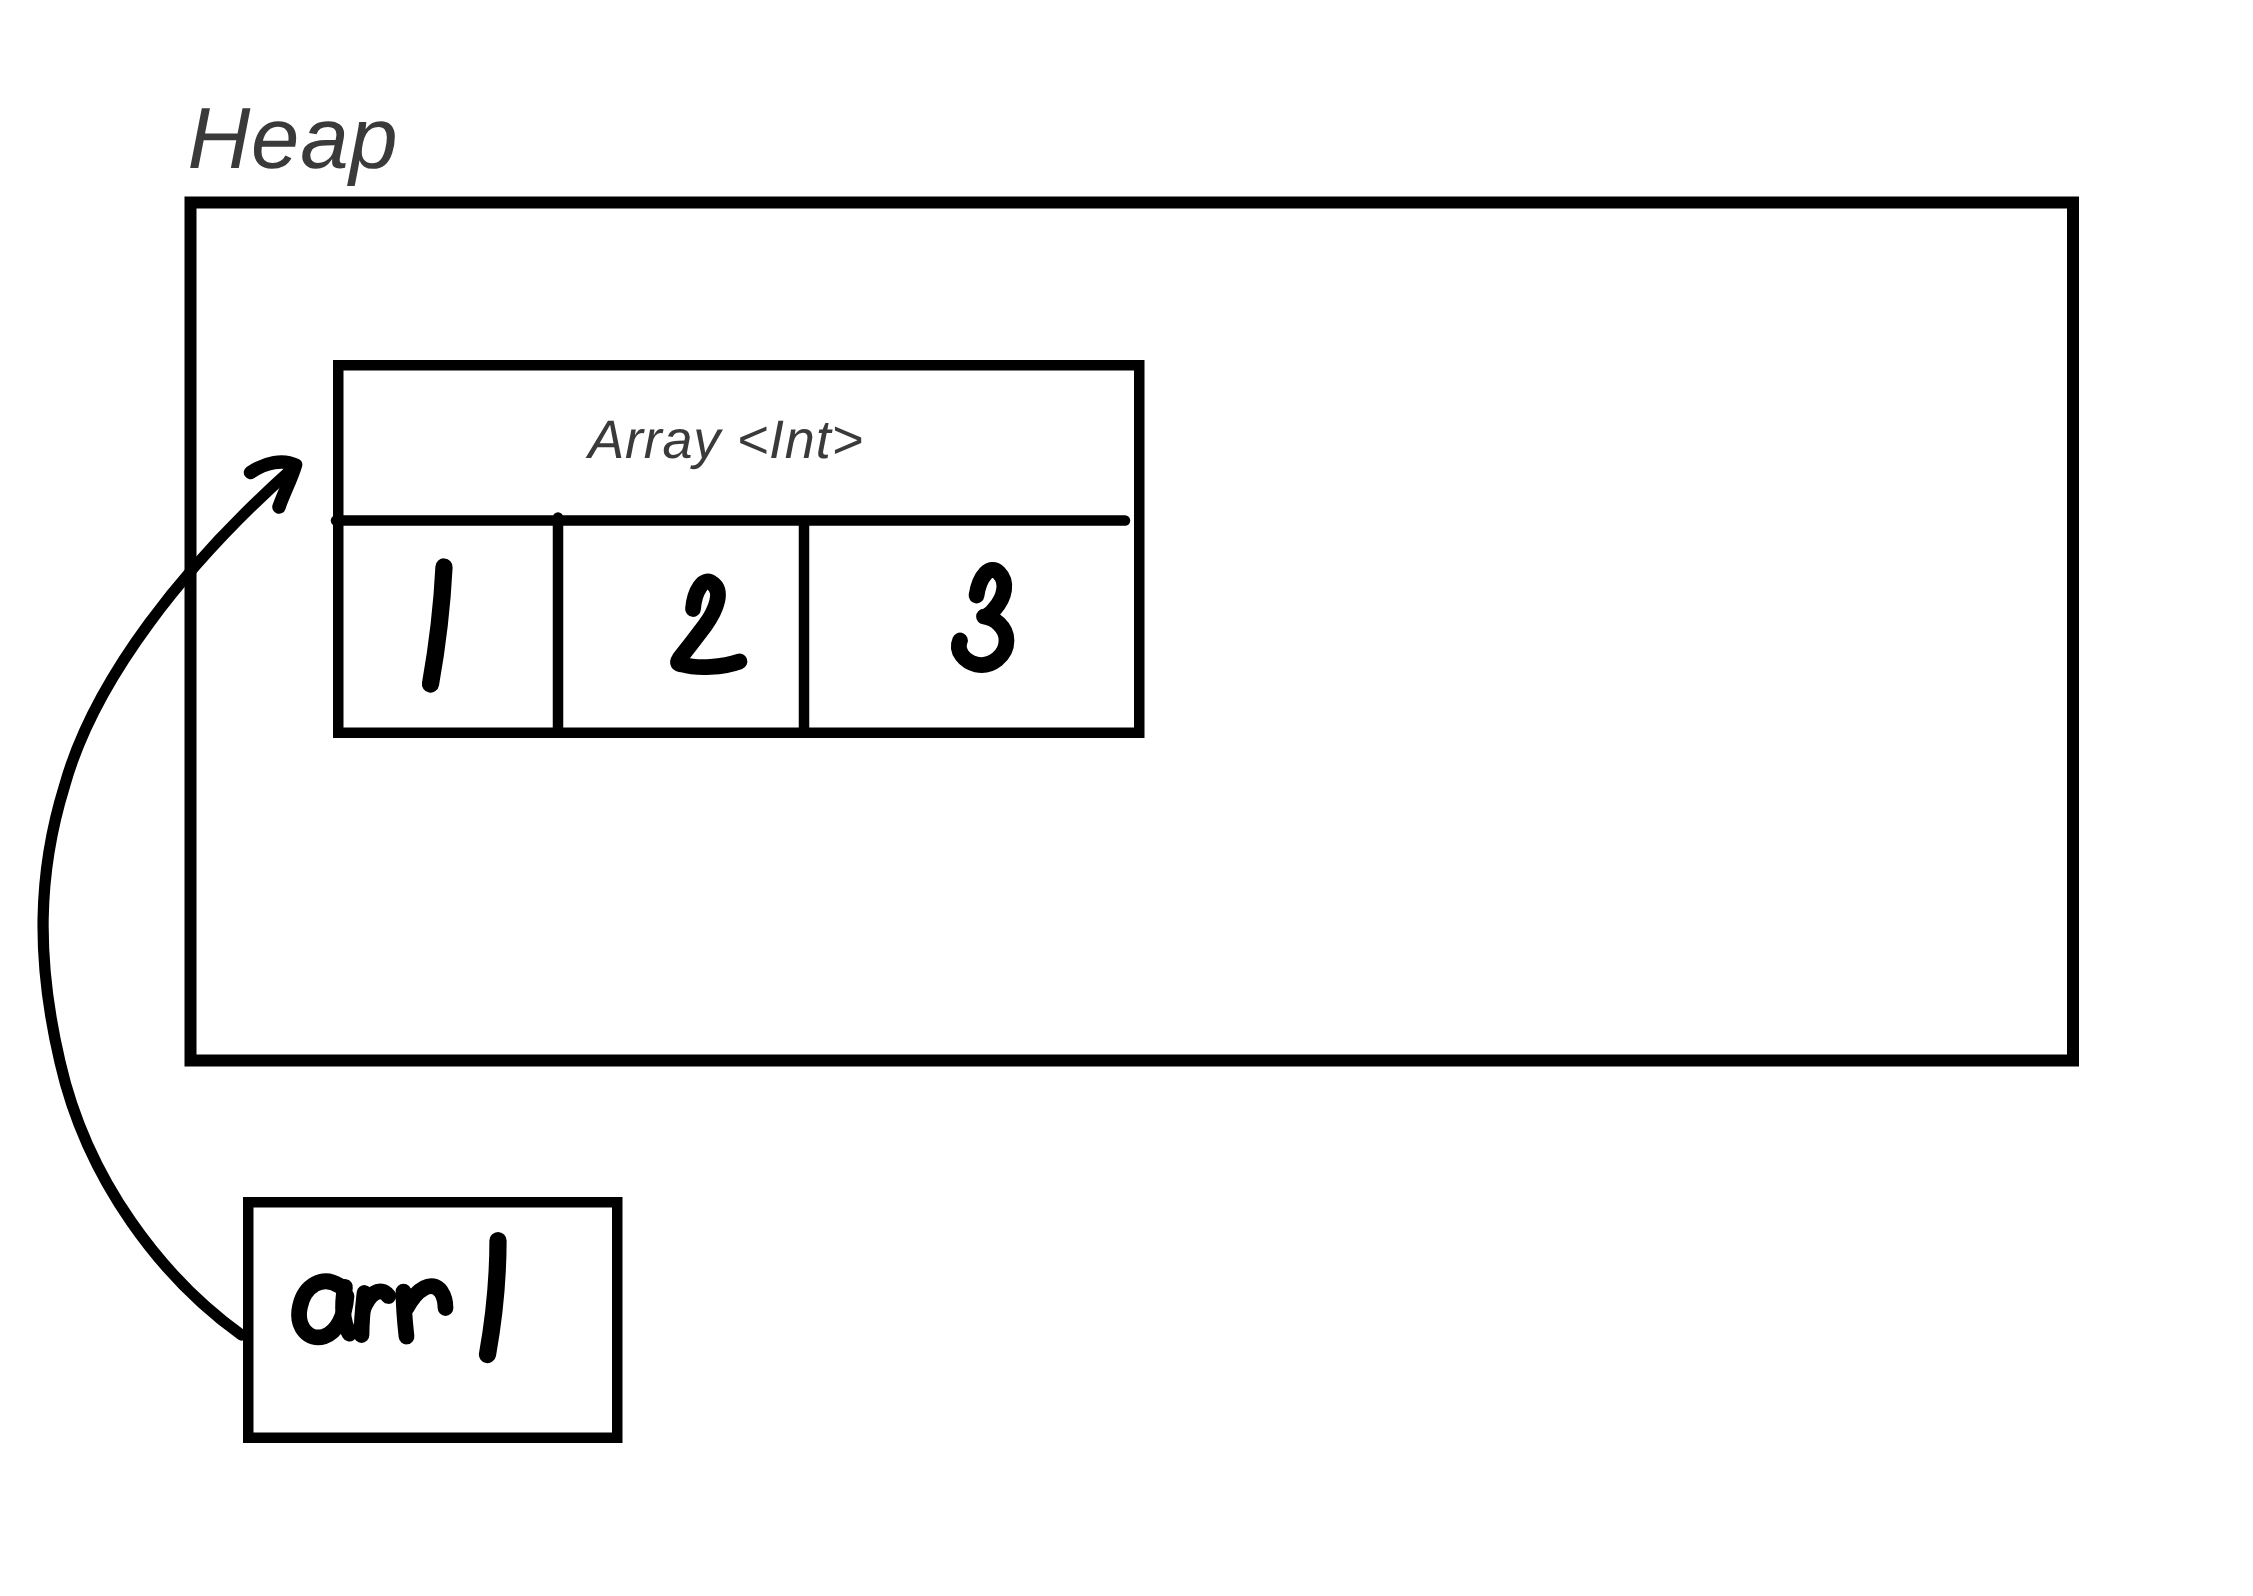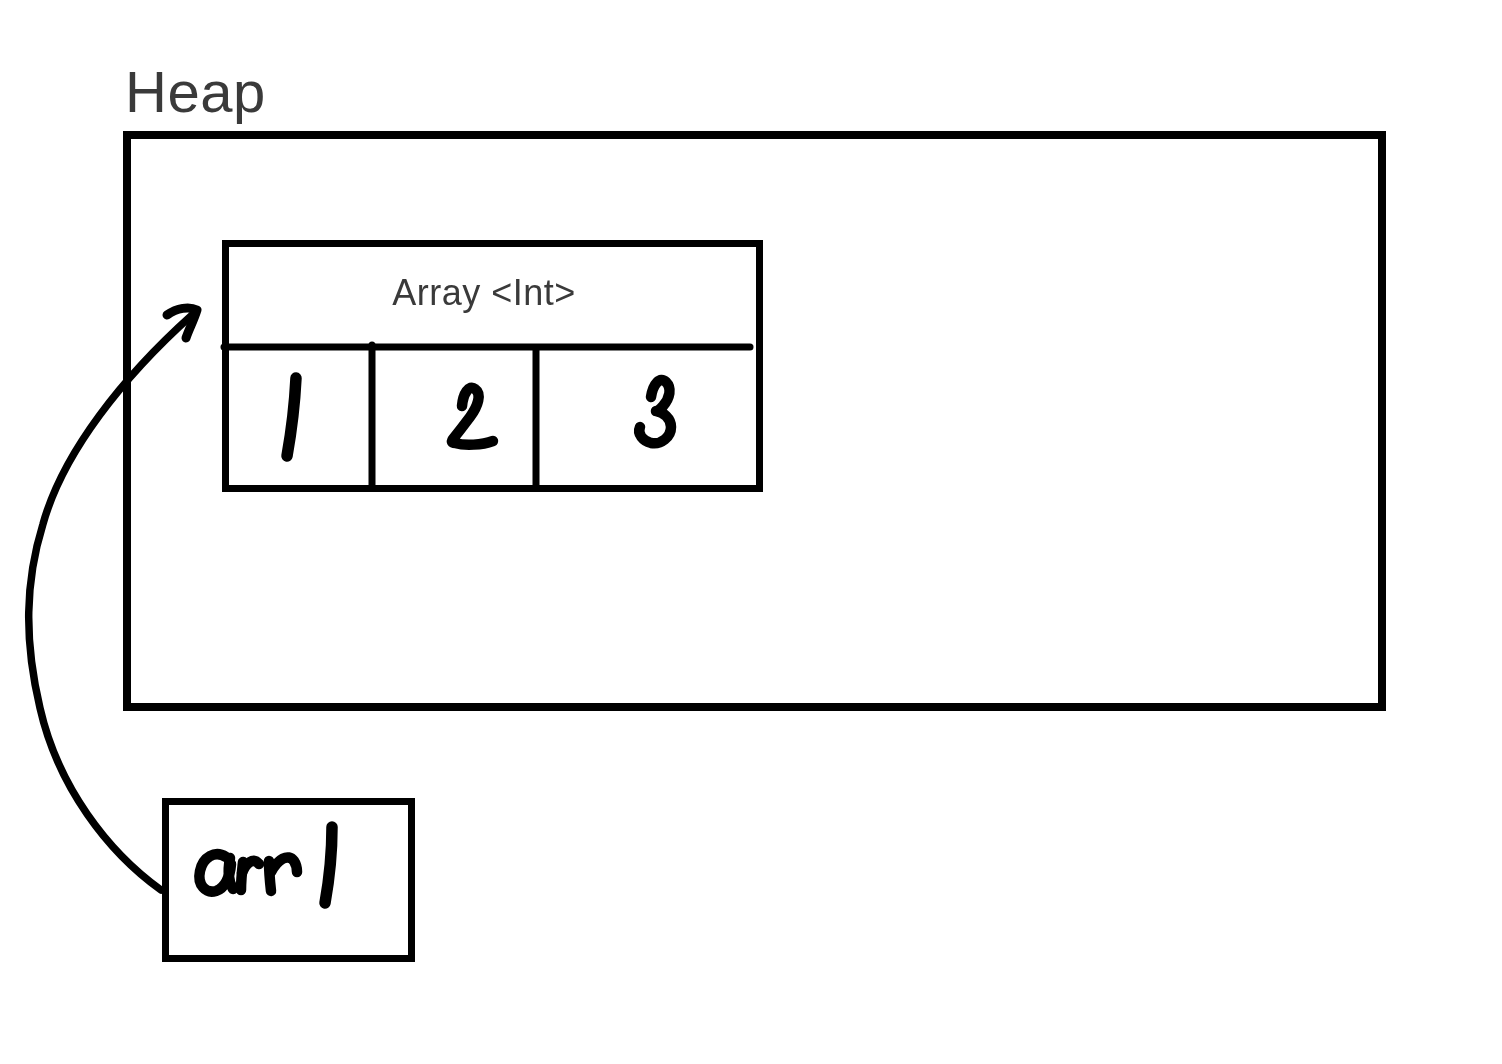--- a/index.html
+++ b/index.html
@@ -8,20 +8,21 @@
     padding: 0;
     background: #ffffff;
     font-family: "Liberation Sans", "DejaVu Sans", sans-serif;
   }
   .stage {
     position: relative;
     width: 1502px;
     height: 1031px;
     background: #ffffff;
     overflow: hidden;
+    font-style: italic;
   }
   .stage svg {
     position: absolute;
     inset: 0;
     display: block;
   }
   .label-text {
     fill: #3a3a3a;
     font-family: "Liberation Sans", "DejaVu Sans", sans-serif;
     font-weight: 400;

